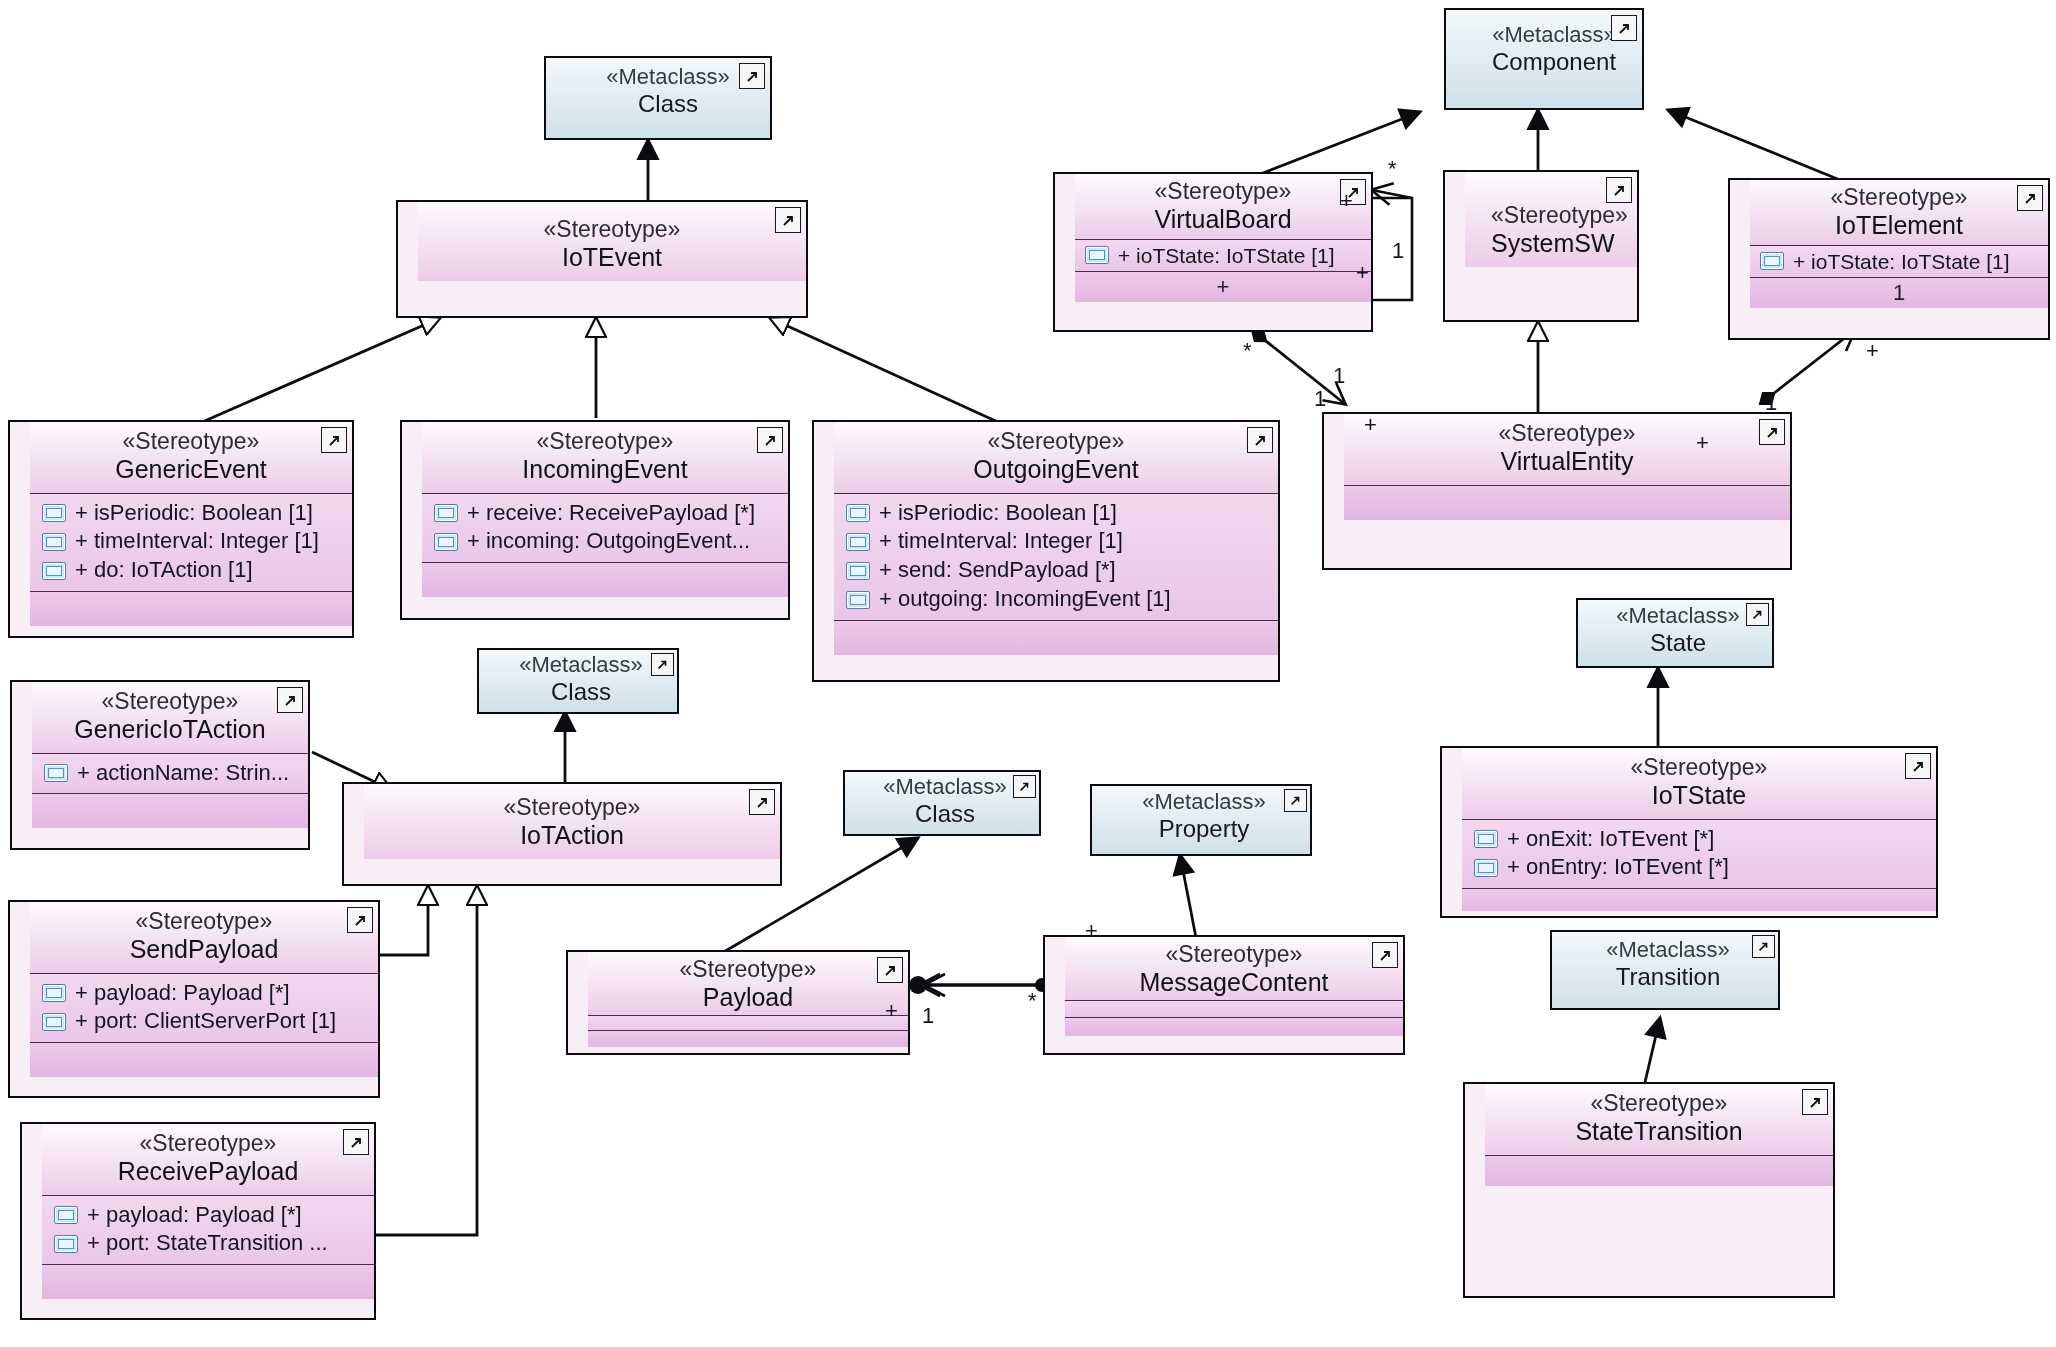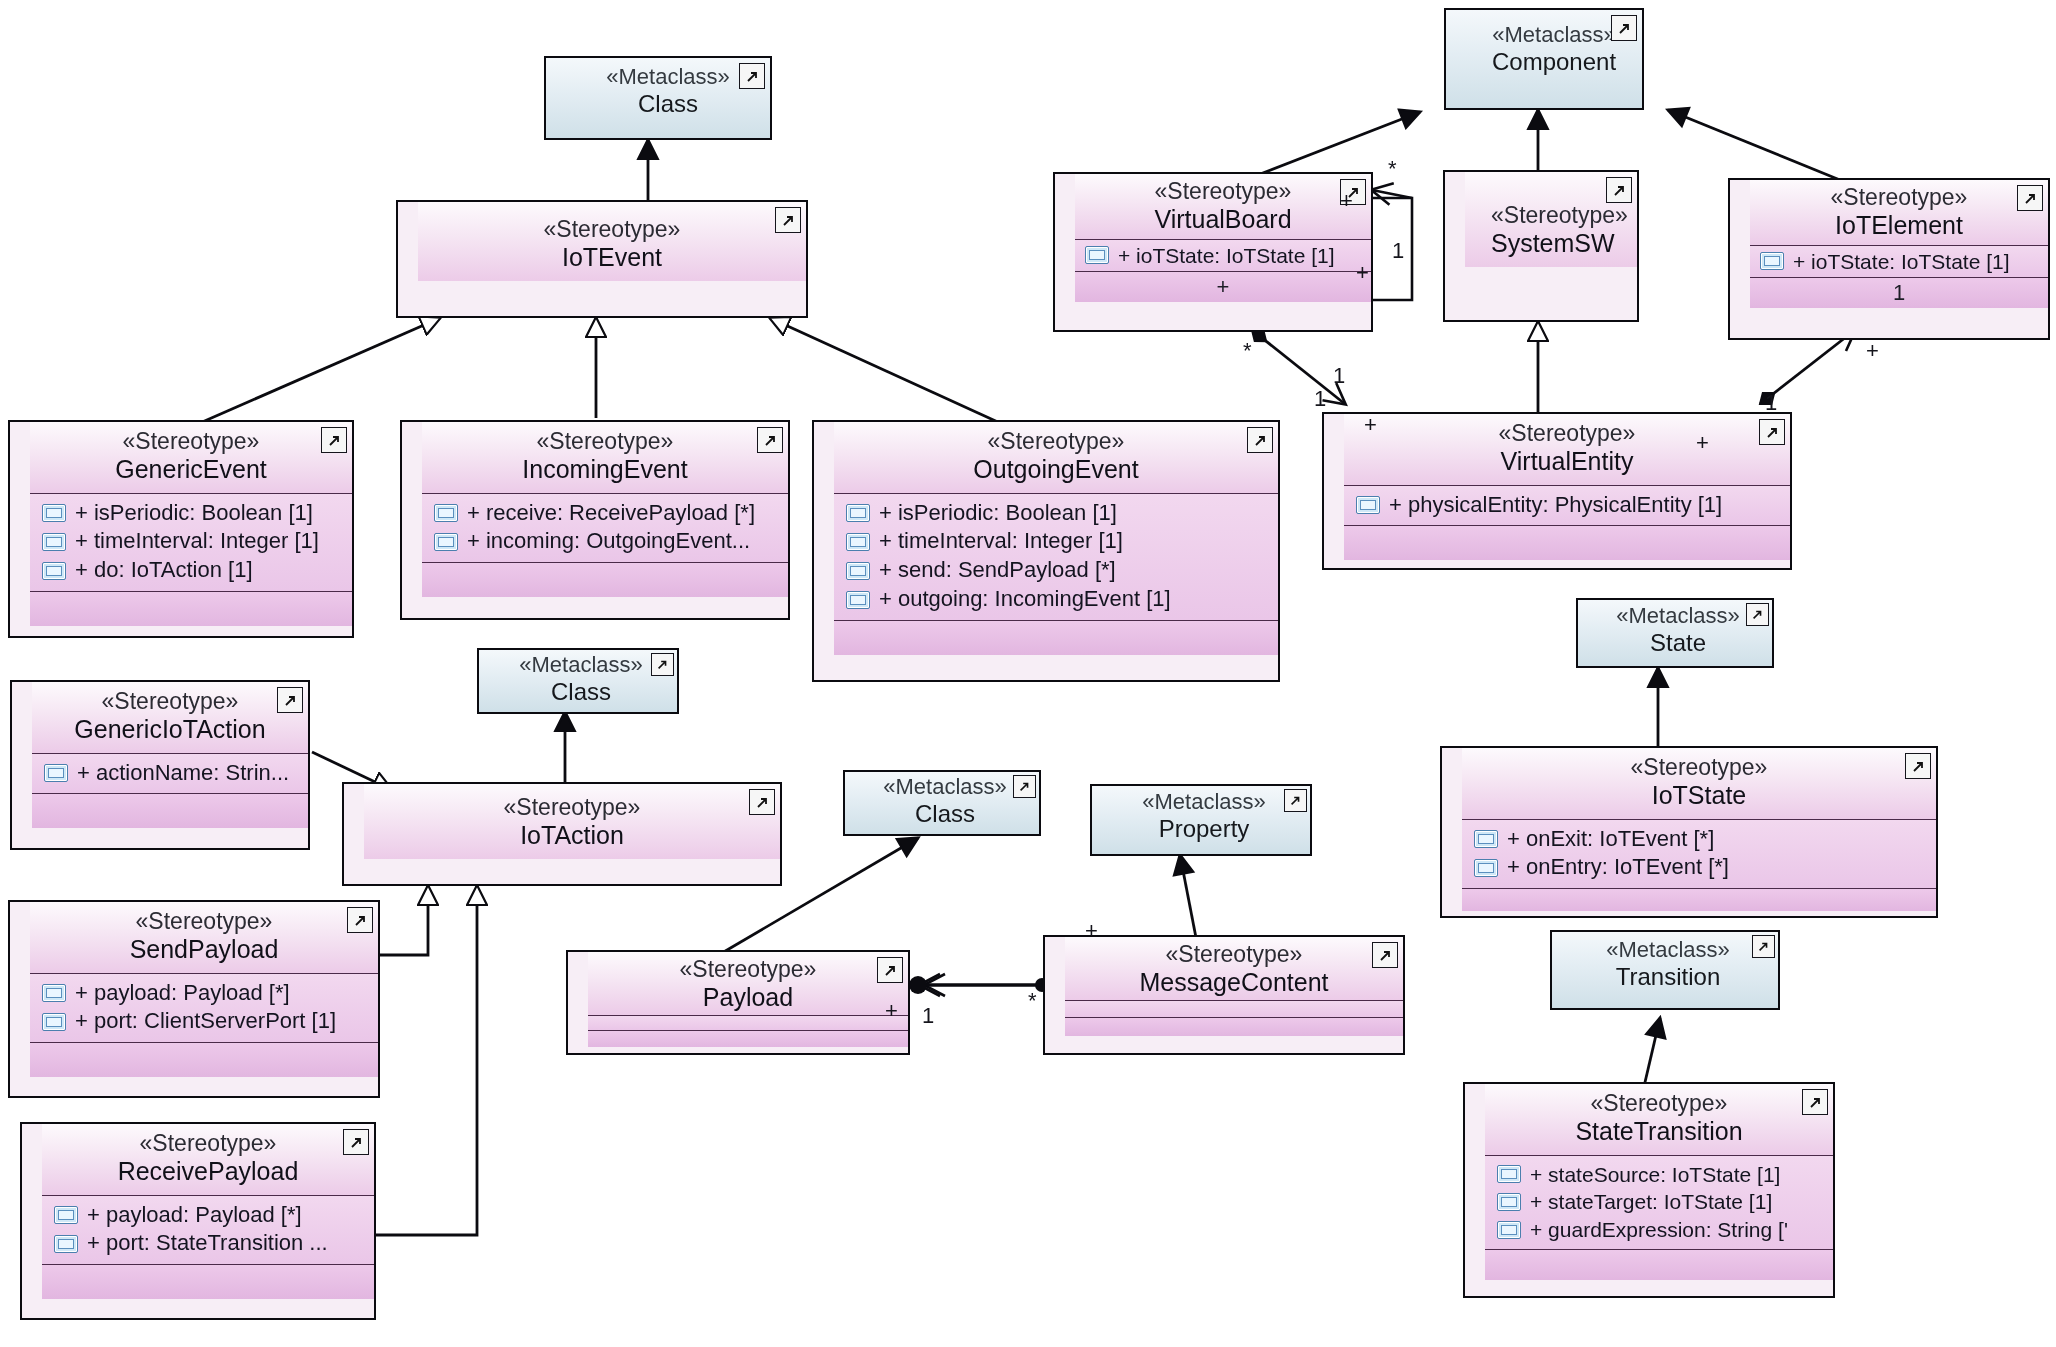--- a/index.html
+++ b/index.html
@@ -355,26 +355,20 @@
   <div class="node stereotype" style="left:1322px;top:412px;width:470px;height:158px;">
     <div class="hdr">
       <span class="stereo">«Stereotype»</span>
       <span class="nm">VirtualEntity</span>
     </div>
     <div class="badge">
       <svg width="15" height="15" viewBox="0 0 15 15">
           <path d="M3 12 L11 4 M6 4 H11 V9" stroke="#111" stroke-width="1.8" fill="none"></path>
         </svg>
     </div>
-    <div class="attrs">
-      <div class="attr">
-        <span class="pgl"></span>
-        <span class="txt">+ physicalEntity: PhysicalEntity [1]</span>
-      </div>
-    </div>
     <div class="ops"></div>
   </div>
 
   <div class="node stereotype" style="left:10px;top:680px;width:300px;height:170px;">
     <div class="hdr">
       <span class="stereo">«Stereotype»</span>
       <span class="nm">GenericIoTAction</span>
     </div>
     <div class="badge">
       <svg width="15" height="15" viewBox="0 0 15 15">
@@ -561,34 +555,20 @@
 
   <div class="node stereotype" style="left:1463px;top:1082px;width:372px;height:216px;">
     <div class="hdr">
       <span class="stereo">«Stereotype»</span>
       <span class="nm">StateTransition</span>
     </div>
     <div class="badge">
       <svg width="15" height="15" viewBox="0 0 15 15">
           <path d="M3 12 L11 4 M6 4 H11 V9" stroke="#111" stroke-width="1.8" fill="none"></path>
         </svg>
-    </div>
-    <div class="attrs">
-      <div class="attr" style="font-size:21px;">
-        <span class="pgl"></span>
-        <span class="txt">+ stateSource: IoTState [1]</span>
-      </div>
-      <div class="attr" style="font-size:21px;">
-        <span class="pgl"></span>
-        <span class="txt">+ stateTarget: IoTState [1]</span>
-      </div>
-      <div class="attr" style="font-size:21px;">
-        <span class="pgl"></span>
-        <span class="txt">+ guardExpression: String ['</span>
-      </div>
     </div>
     <div class="ops" style="min-height:30px;line-height:30px;"></div>
   </div>
 
   <span class="elabel" style="left:1388px;top:158px;">*</span>
   <span class="elabel" style="left:1392px;top:240px;">1</span>
   <span class="elabel" style="left:1340px;top:190px;">+</span>
   <span class="elabel" style="left:1356px;top:262px;">+</span>
   <span class="elabel" style="left:1243px;top:340px;">*</span>
   <span class="elabel" style="left:1333px;top:365px;">1</span>

